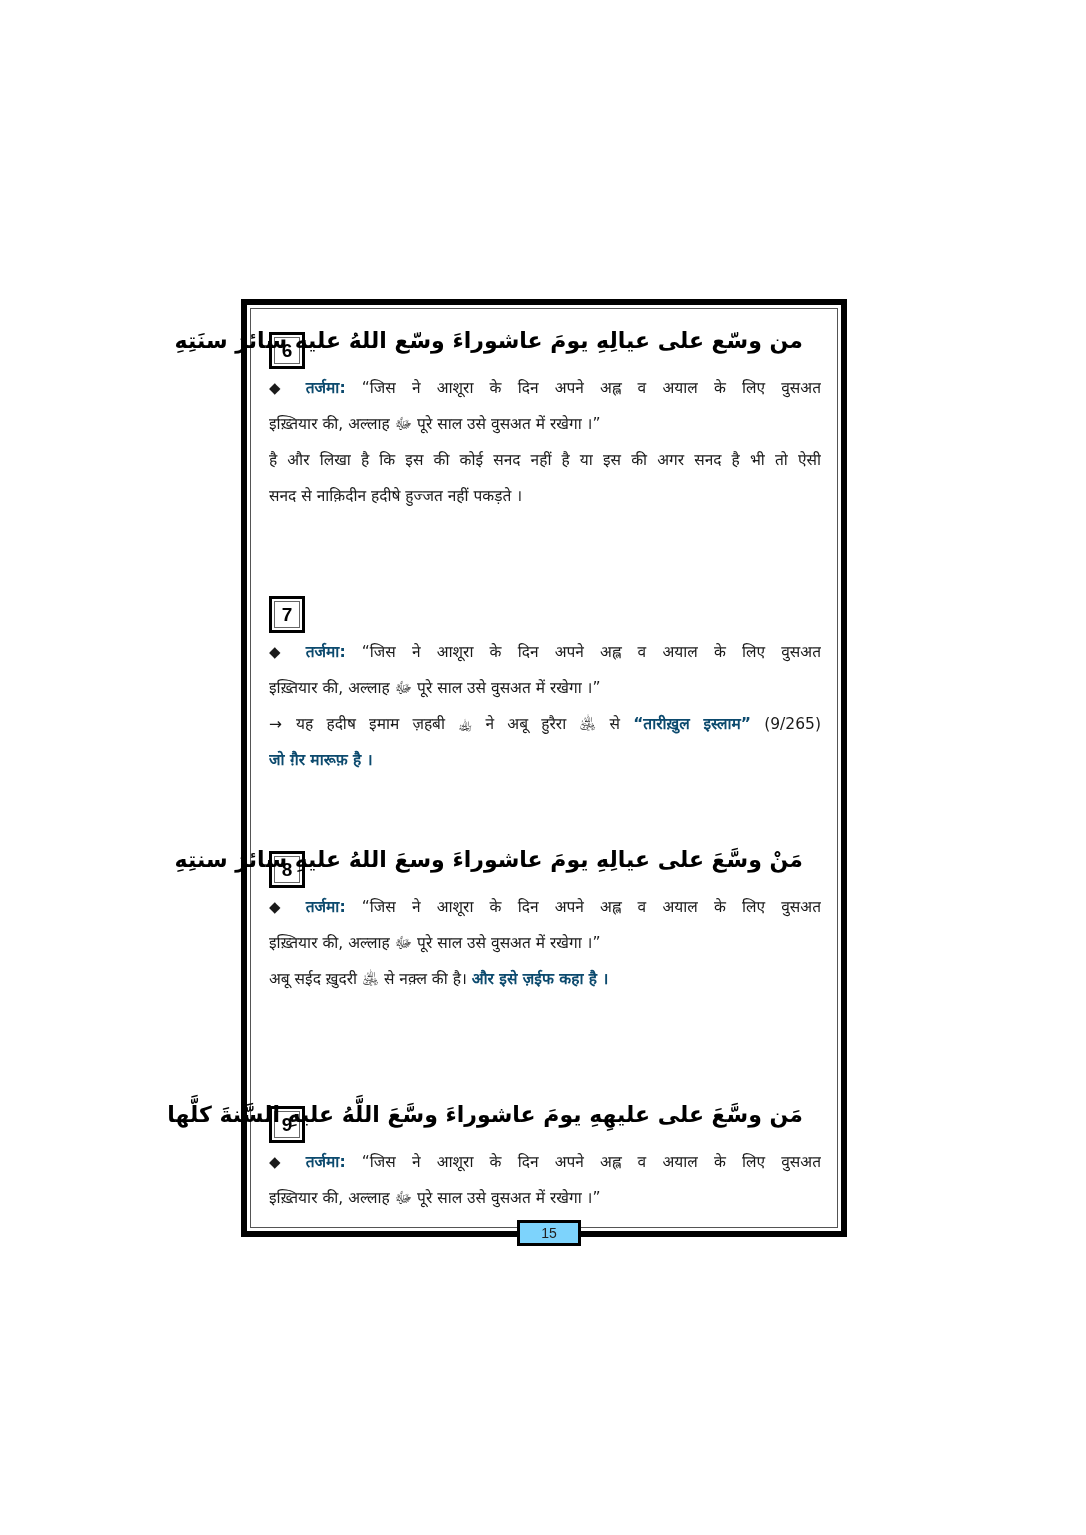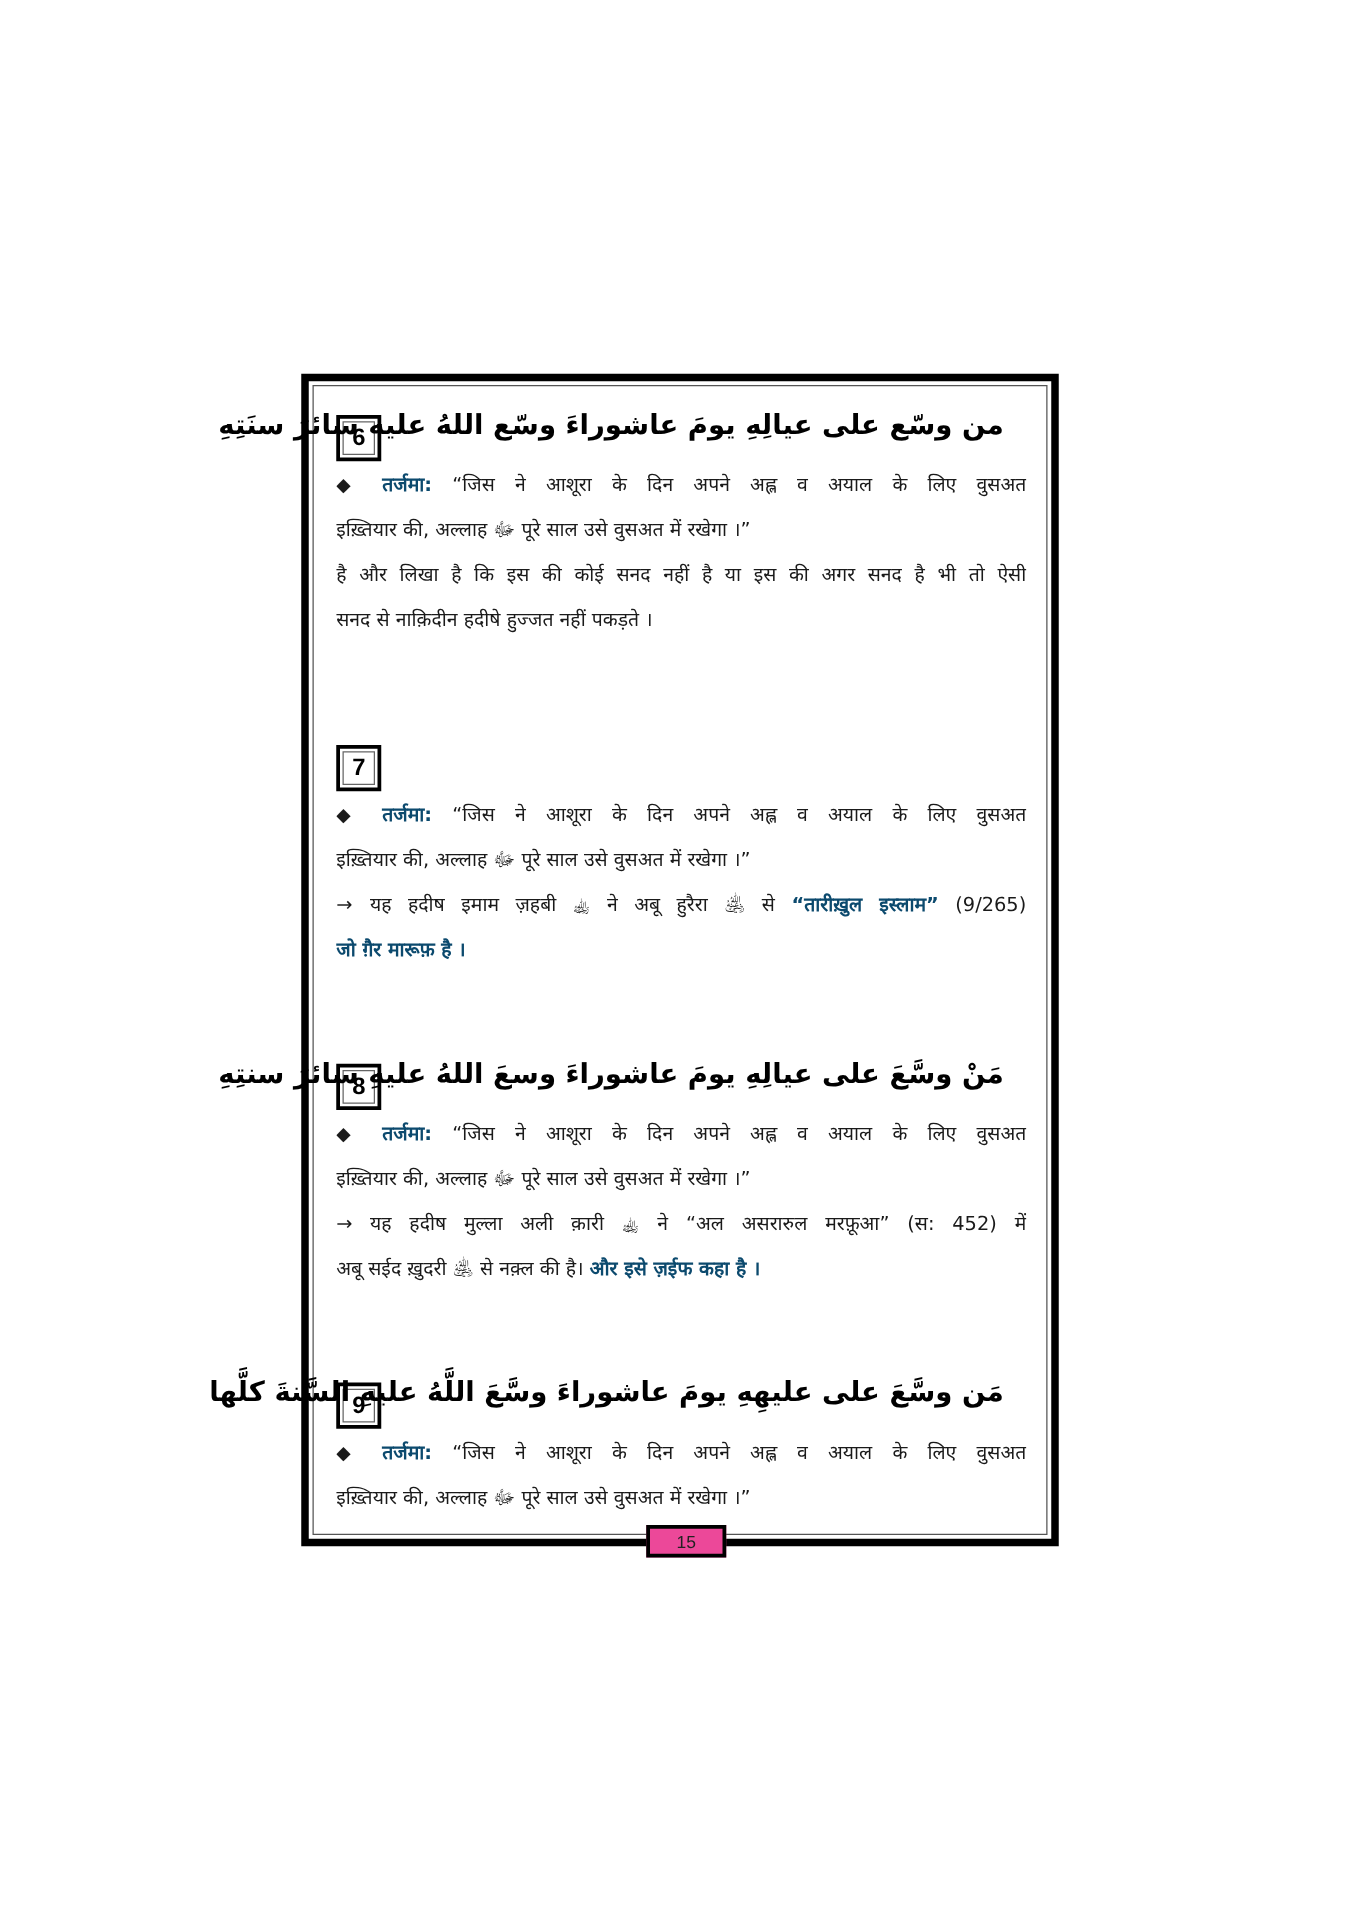--- a/index.html
+++ b/index.html
@@ -35,21 +35,21 @@
   .line {
     font-family:"DejaVu Sans", sans-serif; font-size:15.5px; line-height:36px;
     text-align:justify; color:#1a1a1a; white-space:nowrap; overflow:hidden;
   }
   .line.just { text-align-last:justify; }
   .bullet { font-size:15px; margin-right:14px; }
   .arrow { margin-right:14px; }
   b { font-weight:bold; color:#0c4a6e; }
   .page-num {
     position:absolute; left:270px; bottom:-15px; width:58px; height:20px;
-    border:3px solid #000; background:#ec4899; text-align:center;
+    border:3px solid #000; background:#7dd3fc; text-align:center;
     font-family:"Liberation Sans", sans-serif; font-size:14px; line-height:20px; color:#222;
   }
 </style>
 </head>
 <body>
 
 <div class="frame-outer">
   <div class="frame-inner"></div>
 
   <div class="entry" style="top:21px;">
@@ -79,21 +79,20 @@
 
   <div class="entry" style="top:540px;">
     <div class="head-row">
       <div class="num-box">
         <div class="num-box-inner">8</div>
       </div>
       <div class="arabic">مَنْ وسَّعَ على عيالِهِ يومَ عاشوراءَ وسعَ اللهُ عليهِ سائرَ سنتِهِ</div>
     </div>
     <div class="line just"><span class="bullet">◆</span><b>तर्जमा:</b> <span>“जिस ने आशूरा के दिन अपने अह्ल व अयाल के लिए वुसअत</span></div>
     <div class="line">इख़्तियार की, अल्लाह ﷻ पूरे साल उसे वुसअत में रखेगा ।”</div>
-    <div class="line just"><span class="arrow">→</span><span>यह हदीष मुल्ला अली क़ारी ﵀ ने “अल असरारुल मरफ़ूआ” (स: 452) में</span></div>
     <div class="line"><span>अबू सईद ख़ुदरी ﵁ से नक़्ल की है। </span><b>और इसे ज़ईफ कहा है ।</b></div>
   </div>
 
   <div class="entry" style="top:795px;">
     <div class="head-row">
       <div class="num-box">
         <div class="num-box-inner">9</div>
       </div>
       <div class="arabic">مَن وسَّعَ على عليهِهِ يومَ عاشوراءَ وسَّعَ اللَّهُ عليهِ السَّنةَ كلَّها</div>
     </div>

